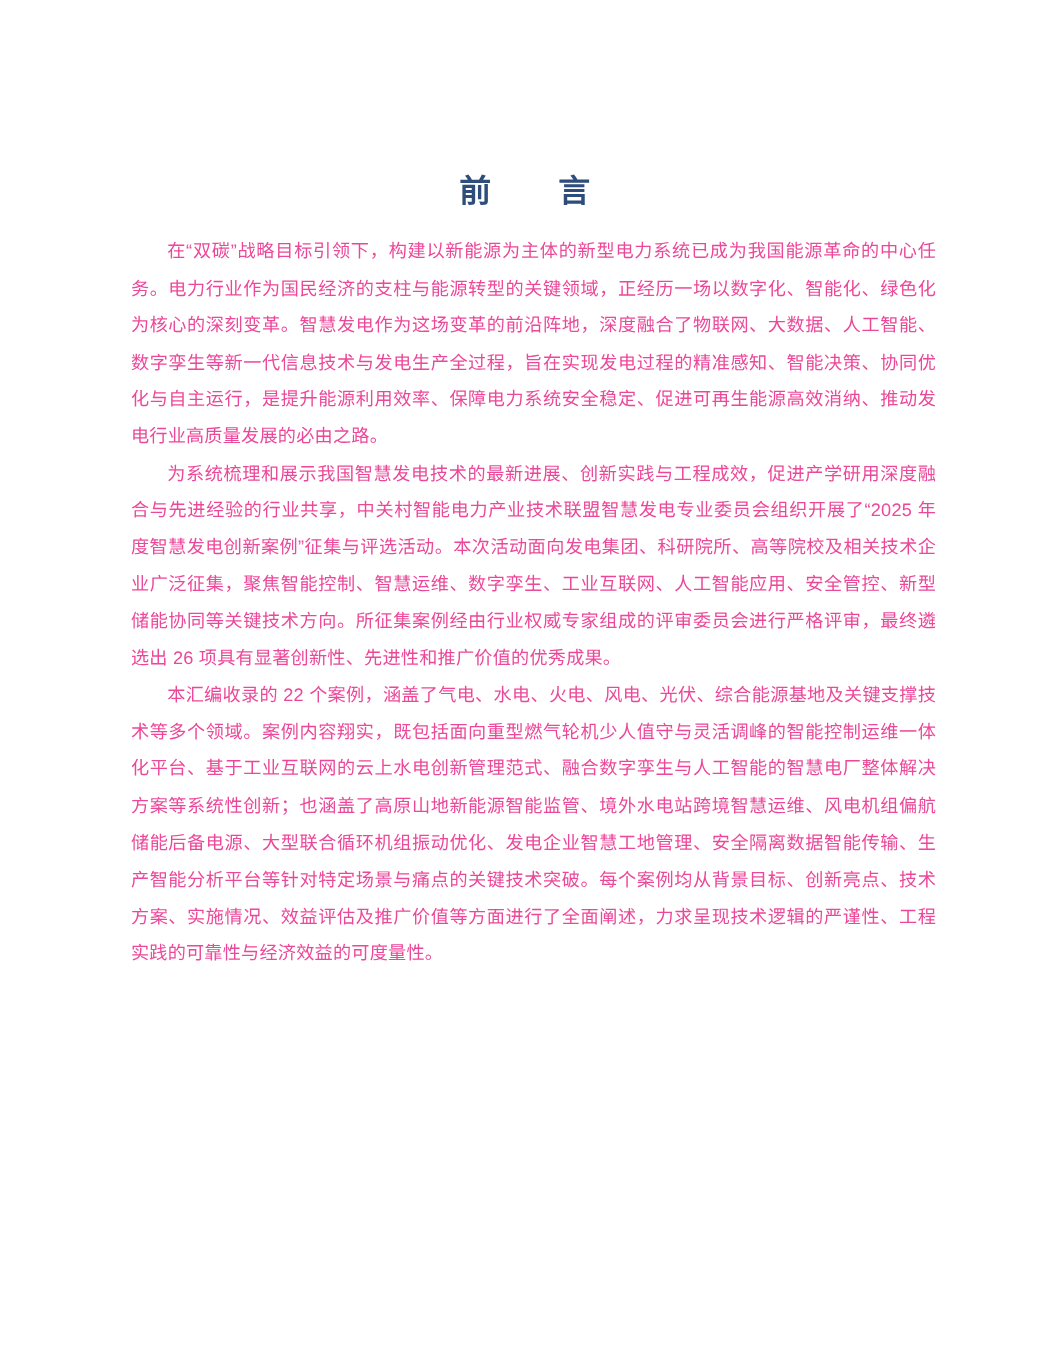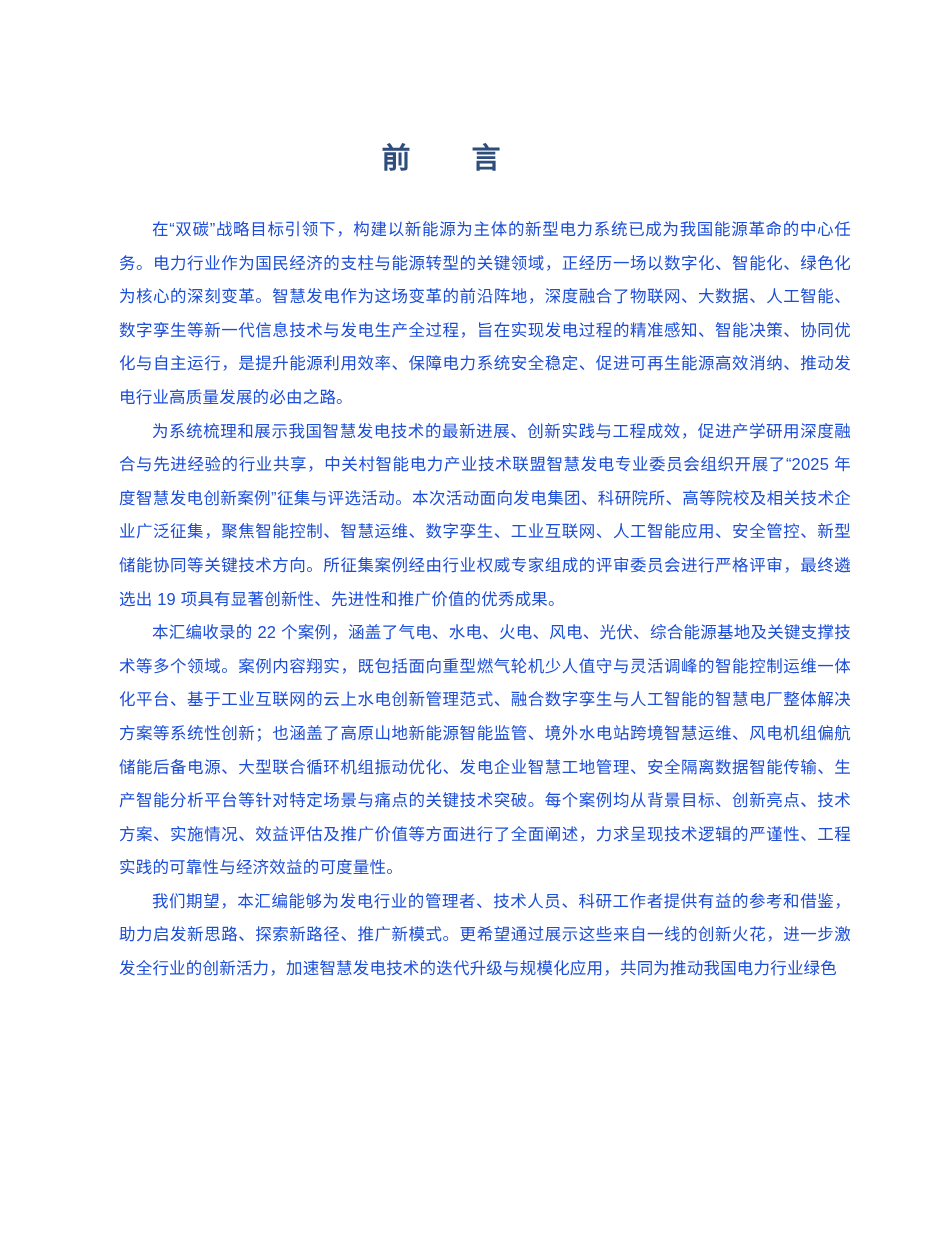--- a/index.html
+++ b/index.html
@@ -17,58 +17,58 @@
   .page {
     position: relative;
     width: 950px;
     height: 1243px;
     background: #ffffff;
     box-sizing: border-box;
     overflow: hidden;
   }
   .doc-title {
     position: absolute;
-    top: 121px;
+    top: 138px;
     left: 0;
     width: 882px;
     text-align: center;
     font-size: 29px;
     font-weight: bold;
     letter-spacing: 0.55em;
     text-indent: 0.55em;
     color: #2e4d7b;
     line-height: 1.25;
     font-family: "Liberation Sans", "DejaVu Sans", sans-serif;
+    padding-left: 36px;
   }
   .body-text {
     position: absolute;
     top: 213px;
     left: 119px;
     width: 732px;
   }
   .body-text p {
     margin: 0;
     padding: 0;
-    color: #1d4ed8;
+    color: #ec4899;
     font-size: 16.5px;
     line-height: 33.6px;
     text-align: justify;
     text-justify: inter-ideograph;
     text-indent: 2em;
     letter-spacing: 0.012em;
     word-break: break-all;
   }
 </style>
 </head>
 <body>
 
 <div class="page">
 
   <h1 class="doc-title">前　言</h1>
 
   <div class="body-text">
     <p>在“双碳”战略目标引领下，构建以新能源为主体的新型电力系统已成为我国能源革命的中心任务。电力行业作为国民经济的支柱与能源转型的关键领域，正经历一场以数字化、智能化、绿色化为核心的深刻变革。智慧发电作为这场变革的前沿阵地，深度融合了物联网、大数据、人工智能、数字孪生等新一代信息技术与发电生产全过程，旨在实现发电过程的精准感知、智能决策、协同优化与自主运行，是提升能源利用效率、保障电力系统安全稳定、促进可再生能源高效消纳、推动发电行业高质量发展的必由之路。</p>
-    <p>为系统梳理和展示我国智慧发电技术的最新进展、创新实践与工程成效，促进产学研用深度融合与先进经验的行业共享，中关村智能电力产业技术联盟智慧发电专业委员会组织开展了“2025 年度智慧发电创新案例”征集与评选活动。本次活动面向发电集团、科研院所、高等院校及相关技术企业广泛征集，聚焦智能控制、智慧运维、数字孪生、工业互联网、人工智能应用、安全管控、新型储能协同等关键技术方向。所征集案例经由行业权威专家组成的评审委员会进行严格评审，最终遴选出 19 项具有显著创新性、先进性和推广价值的优秀成果。</p>
+    <p>为系统梳理和展示我国智慧发电技术的最新进展、创新实践与工程成效，促进产学研用深度融合与先进经验的行业共享，中关村智能电力产业技术联盟智慧发电专业委员会组织开展了“2025 年度智慧发电创新案例”征集与评选活动。本次活动面向发电集团、科研院所、高等院校及相关技术企业广泛征集，聚焦智能控制、智慧运维、数字孪生、工业互联网、人工智能应用、安全管控、新型储能协同等关键技术方向。所征集案例经由行业权威专家组成的评审委员会进行严格评审，最终遴选出 26 项具有显著创新性、先进性和推广价值的优秀成果。</p>
     <p>本汇编收录的 22 个案例，涵盖了气电、水电、火电、风电、光伏、综合能源基地及关键支撑技术等多个领域。案例内容翔实，既包括面向重型燃气轮机少人值守与灵活调峰的智能控制运维一体化平台、基于工业互联网的云上水电创新管理范式、融合数字孪生与人工智能的智慧电厂整体解决方案等系统性创新；也涵盖了高原山地新能源智能监管、境外水电站跨境智慧运维、风电机组偏航储能后备电源、大型联合循环机组振动优化、发电企业智慧工地管理、安全隔离数据智能传输、生产智能分析平台等针对特定场景与痛点的关键技术突破。每个案例均从背景目标、创新亮点、技术方案、实施情况、效益评估及推广价值等方面进行了全面阐述，力求呈现技术逻辑的严谨性、工程实践的可靠性与经济效益的可度量性。</p>
-    <p>我们期望，本汇编能够为发电行业的管理者、技术人员、科研工作者提供有益的参考和借鉴，助力启发新思路、探索新路径、推广新模式。更希望通过展示这些来自一线的创新火花，进一步激发全行业的创新活力，加速智慧发电技术的迭代升级与规模化应用，共同为推动我国电力行业绿色</p>
   </div>
 
 </div>
 
 </body></html>

